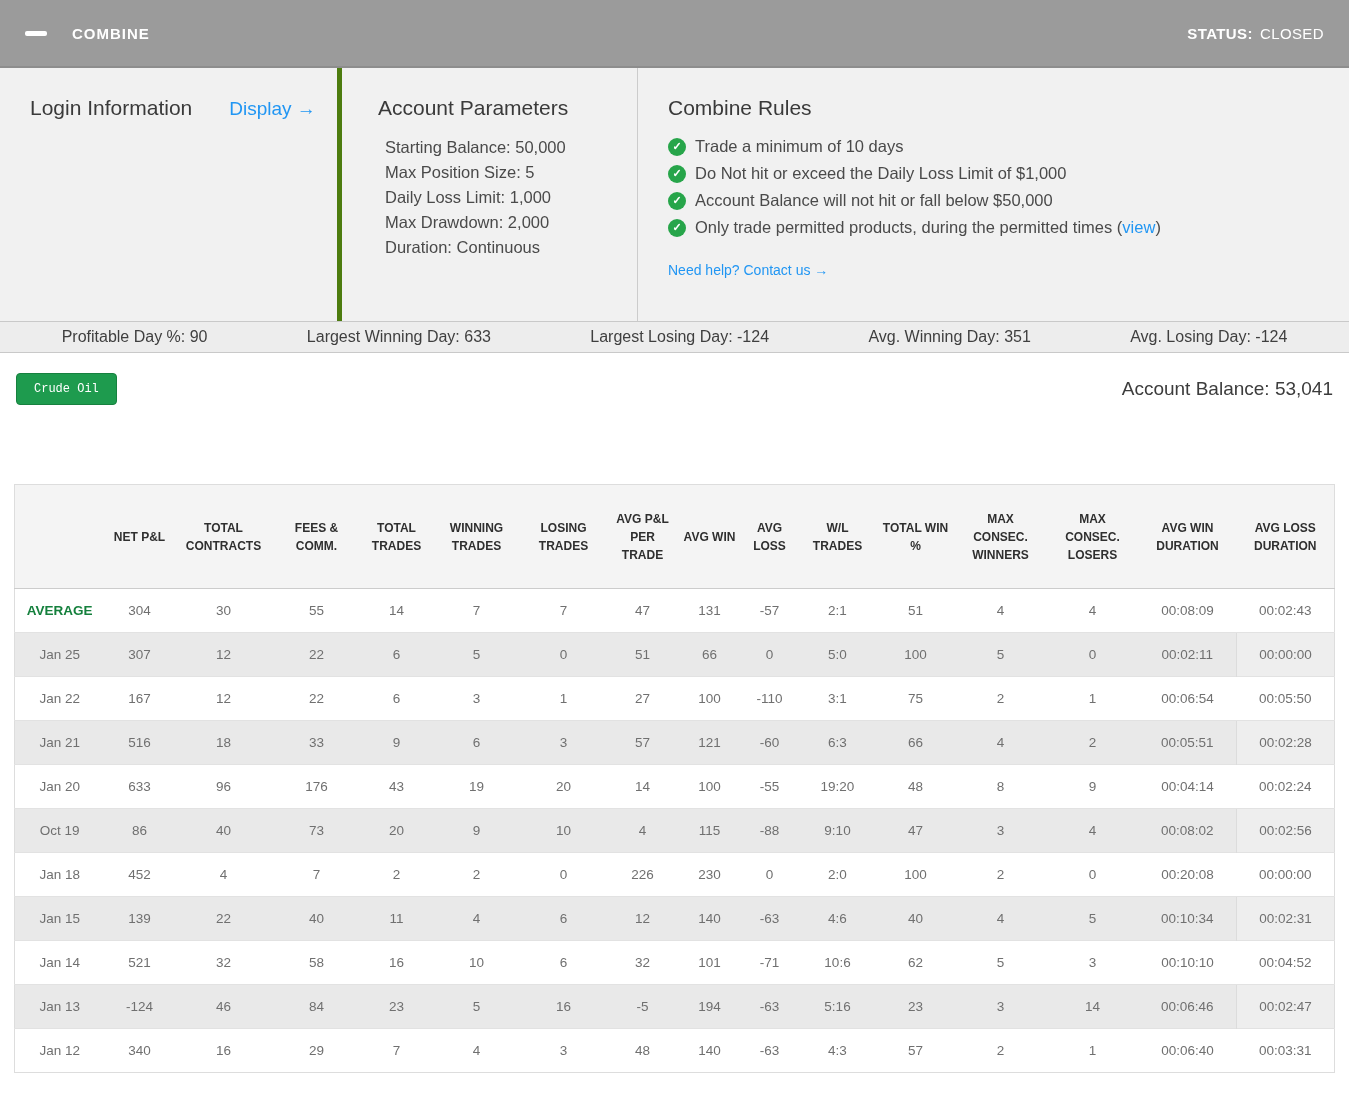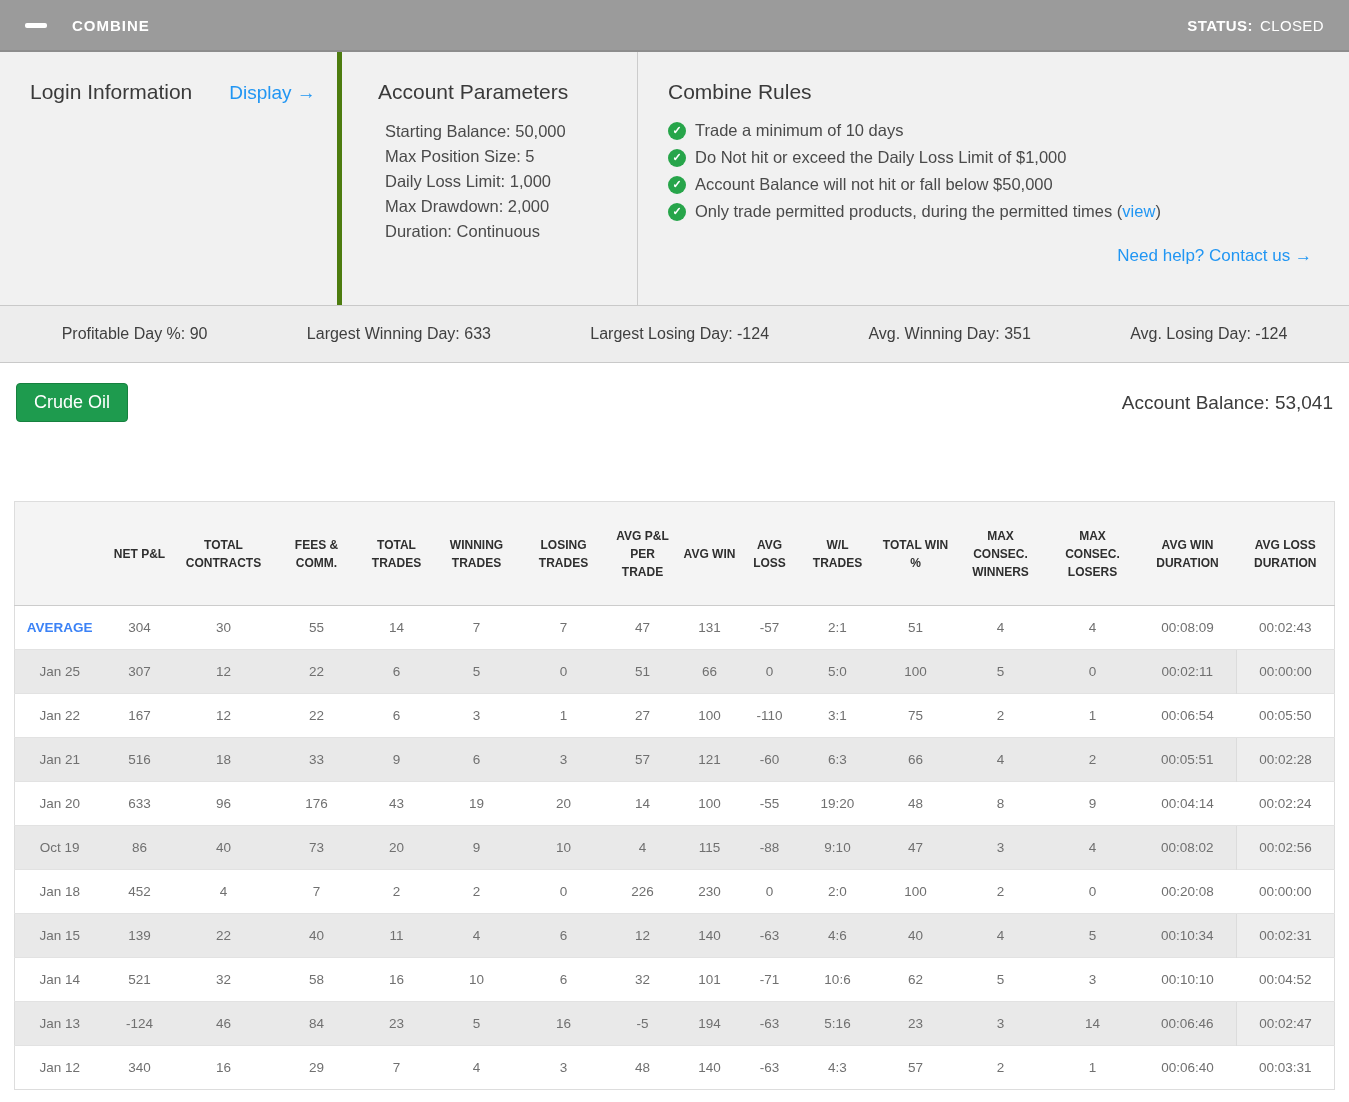--- a/index.html
+++ b/index.html
@@ -1,20 +1,20 @@
 <!DOCTYPE html>
 <html style="--header-bar: #9b9b9b; --green: #1e9b4e; --check-green: #27a54a; --link-blue: #2196f3;"><head>
 <meta charset="utf-8">
 <style>
   * { margin:0; padding:0; box-sizing:border-box; }
   html,body { width:1349px; height:1102px; overflow:hidden; background:#ffffff;
               font-family:"Liberation Sans", sans-serif; }
 
   
-  .topbar { height:52px; background:var(--header-bar,#9b9b9b); display:flex;
+  .topbar { height:68px; background:var(--header-bar,#9b9b9b); display:flex;
             justify-content:space-between; align-items:center; padding:0 25px;
             border-bottom:2px solid #8d8d8d; }
   .topbar-left { display:flex; align-items:center; gap:25px; }
   .minus-icon { width:22px; height:5px; background:#fff; border-radius:2px;
                 display:inline-block; cursor:pointer; }
   .panel-title { color:#fff; font-size:15px; font-weight:bold; letter-spacing:1px; }
   .topbar-right { color:#fff; font-size:15px; letter-spacing:.4px; }
   .status-label { font-weight:bold; margin-right:7px; }
 
   
@@ -28,49 +28,49 @@
   .link { color:var(--link-blue,#2196f3); cursor:pointer; text-decoration:none; }
   .display-link { font-size:19px; }
   #param-lines { margin-top:15px;margin-left:7px; }
   .param-line { font-size:16.5px; color:#4a4a4a; line-height:1.52; }
   #rules-list { list-style:none; margin-top:17px; }
   #rules-list li { display:flex; align-items:center; gap:9px; margin-bottom:8px;
                    font-size:16.5px; color:#4a4a4a; }
   .check { width:18px; height:18px; border-radius:50%; background:var(--check-green,#27a54a);
            color:#fff; font-size:11px; font-weight:bold; display:inline-flex;
            align-items:center; justify-content:center; flex:0 0 18px; }
-  .help { text-align:right; margin-top:25px; font-size:17px; padding-right:2px; }
-
-  
-  .stats-bar { height:58px; background:#ededed; border-top:1px solid #c9c9c9;
+  .help { margin-top:25px; font-size:14px; padding-right:2px; }
+
+  
+  .stats-bar { height:32px; background:#ededed; border-top:1px solid #c9c9c9;
                border-bottom:1px solid #c9c9c9; display:flex; align-items:center;
                justify-content:space-around; padding:0 12px; }
   .stat-item { font-size:16px; color:#3f3f3f; }
 
   
   .balance-row { display:flex; justify-content:space-between; align-items:center;
                  padding:20px 16px 22px 16px; background:#fff; }
-  .product-btn { background:var(--green,#1e9b4e); color:#fff; font-size:18px;
-                 font-family:Liberation Sans, sans-serif; border:1px solid #17813f; border-radius:4px;
+  .product-btn { background:var(--green,#1e9b4e); color:#fff; font-size:12px;
+                 font-family:Liberation Mono, monospace; border:1px solid #17813f; border-radius:4px;
                  padding:8px 17px; cursor:pointer; }
   .balance { font-size:19px; color:#3c3c3c; }
 
   
   .stats-table { table-layout:fixed; width:1321px; margin:57px 14px 0 14px;
                  border-collapse:collapse; border:1px solid #ddd; background:#fff; }
   .stats-table thead th { background:#f4f4f4; height:104px; font-size:12px; color:#2f2f2f;
                           font-weight:bold; text-align:center; vertical-align:middle;
                           line-height:1.5; padding:0 4px; border-bottom:1px solid #ccc; }
   .stats-table tbody td { height:44px; text-align:center; font-size:13.5px; color:#707070;
                           border-top:1px solid #e2e2e2; }
   .stats-table tbody tr:nth-child(even) { background:#e9e9e9; }
   .stats-table tbody tr:nth-child(even) td:last-child { border-left:1px solid #dcdcdc;
                           background:#eeeeee; }
   .row-label { color:#5a5a5a; }
-  .row-label.avg { font-weight:bold; color:#3b82f6; }
+  .row-label.avg { font-weight:bold; color:#15803d; }
 </style>
 </head>
 <body>
 
 <div class="page">
 
   <div class="topbar">
     <div class="topbar-left">
       <span class="minus-icon"></span>
       <span class="panel-title">COMBINE</span>

